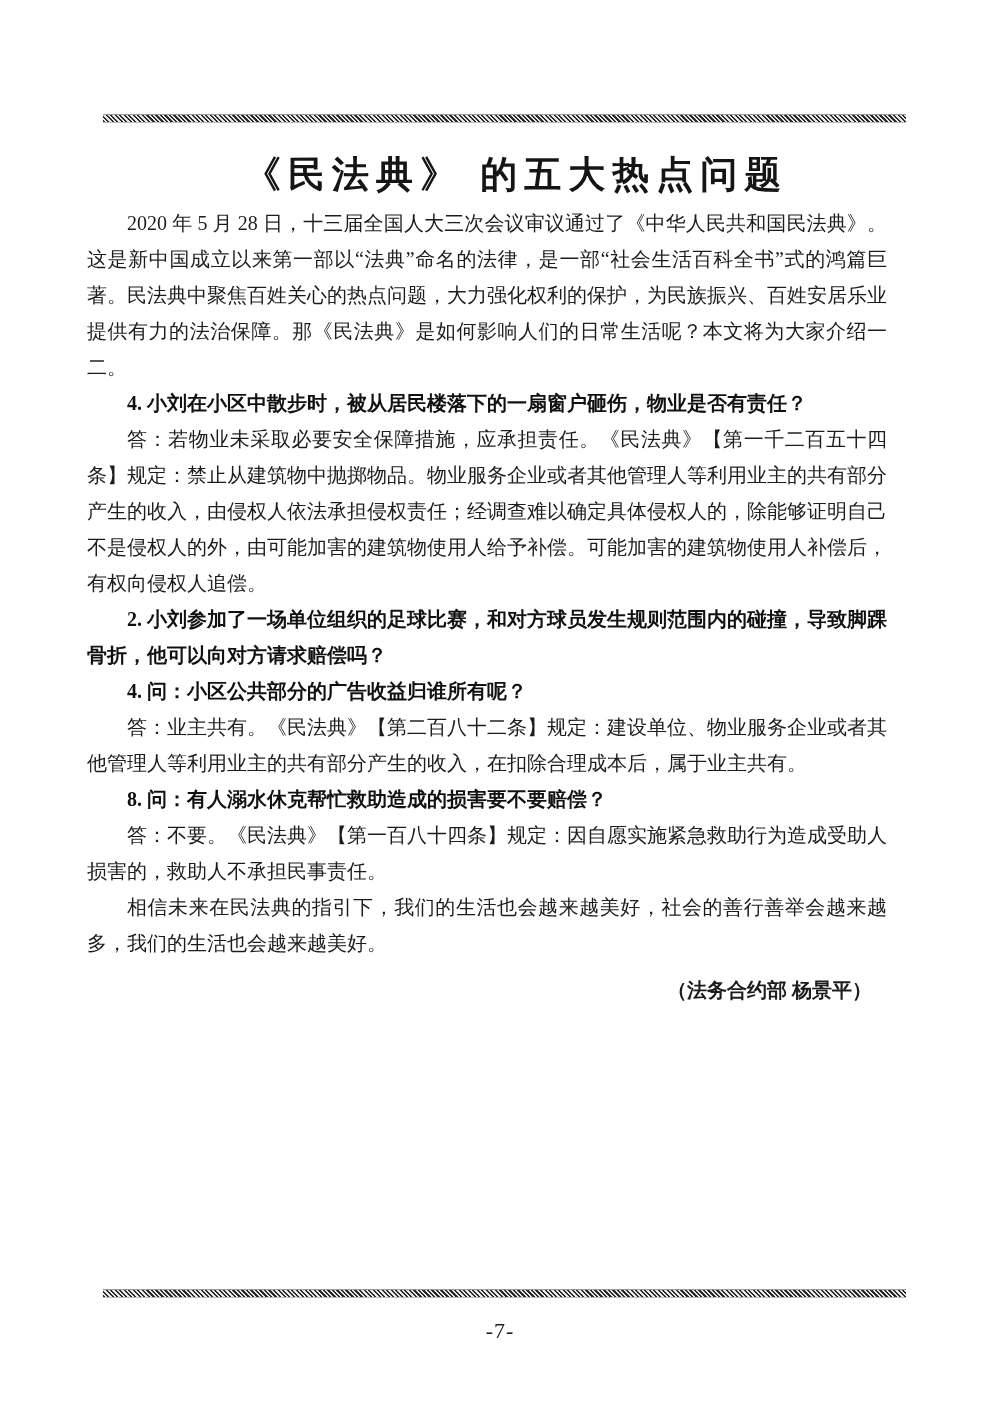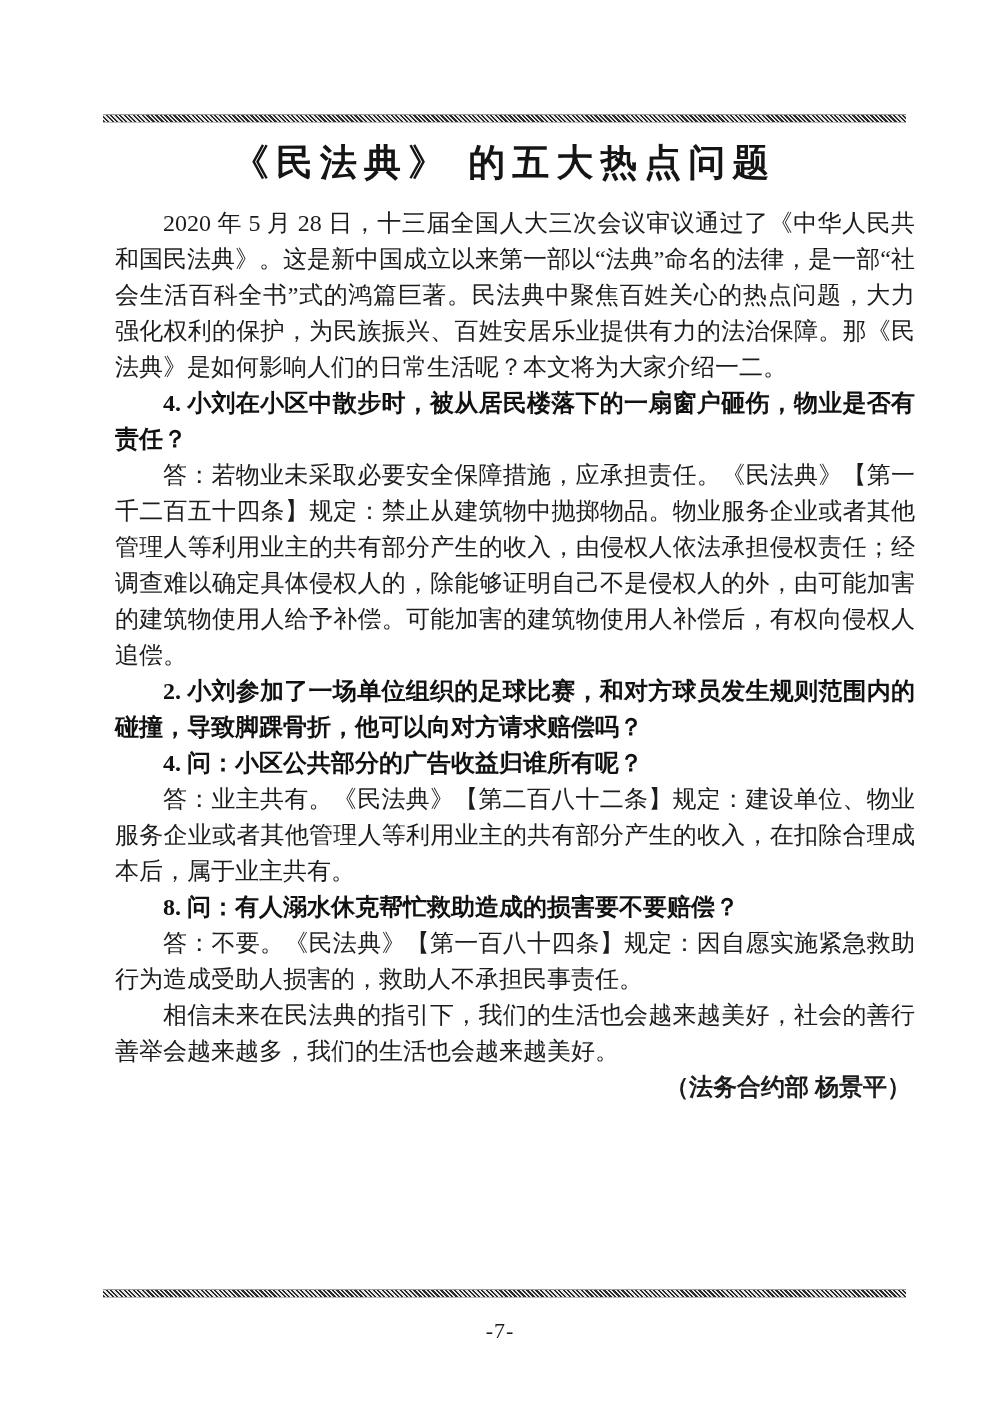--- a/index.html
+++ b/index.html
@@ -25,46 +25,46 @@
     border-top: 1px solid #9a9a9a;
     border-bottom: 1px solid #bdbdbd;
   }
   .hatch-rule.top { top: 114px; }
   .hatch-rule.bottom { top: 1289px; }
   .doc-title {
     position: absolute;
     top: 134px;
     left: 100px;
     width: 800px;
-    margin: 4px;
+    margin: 16px;
     text-align: center;
     font-size: 37px;
     font-weight: bold;
     letter-spacing: 7px;
     color: #151515;
   }
   .doc-body {
     position: absolute;
     top: 205px;
-    left: 115px;
+    left: 87px;
     width: 800px;
-    font-size: 24px;
+    font-size: 20px;
     line-height: 36px;
     text-align: justify;
   }
   .para {
     margin: 0;
     text-indent: 2em;
   }
   .question {
     font-weight: bold;
     color: #111111;
   }
   .signature {
-    margin: 0;
+    margin: 11px;
     text-align: right;
     font-weight: bold;
     padding-right: 4px;
   }
   .page-number {
     position: absolute;
     top: 1318px;
     left: 0;
     width: 100%;
     text-align: center;

